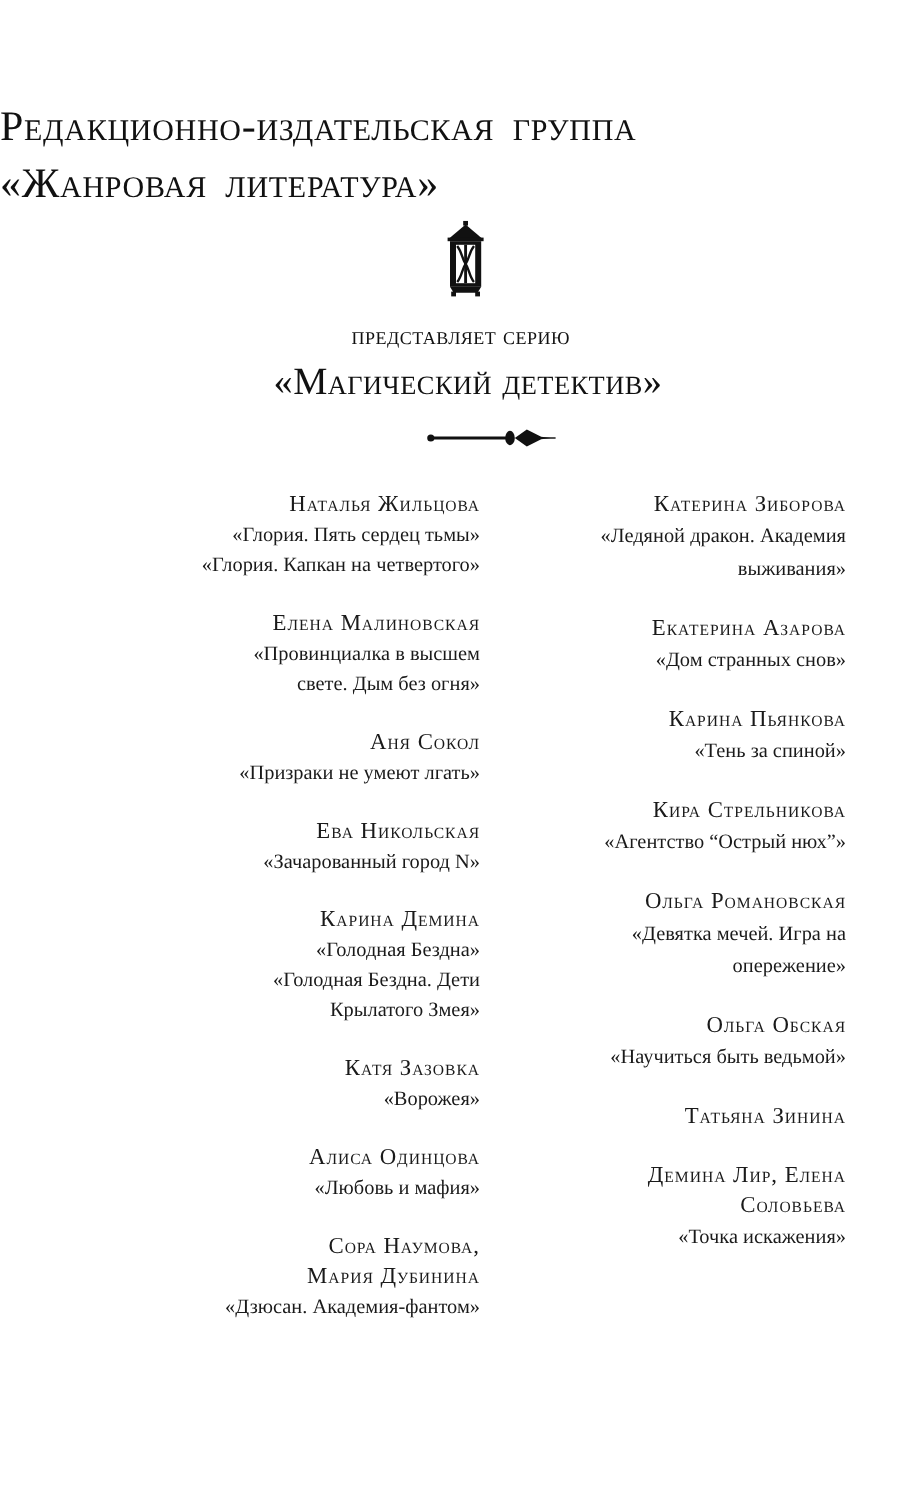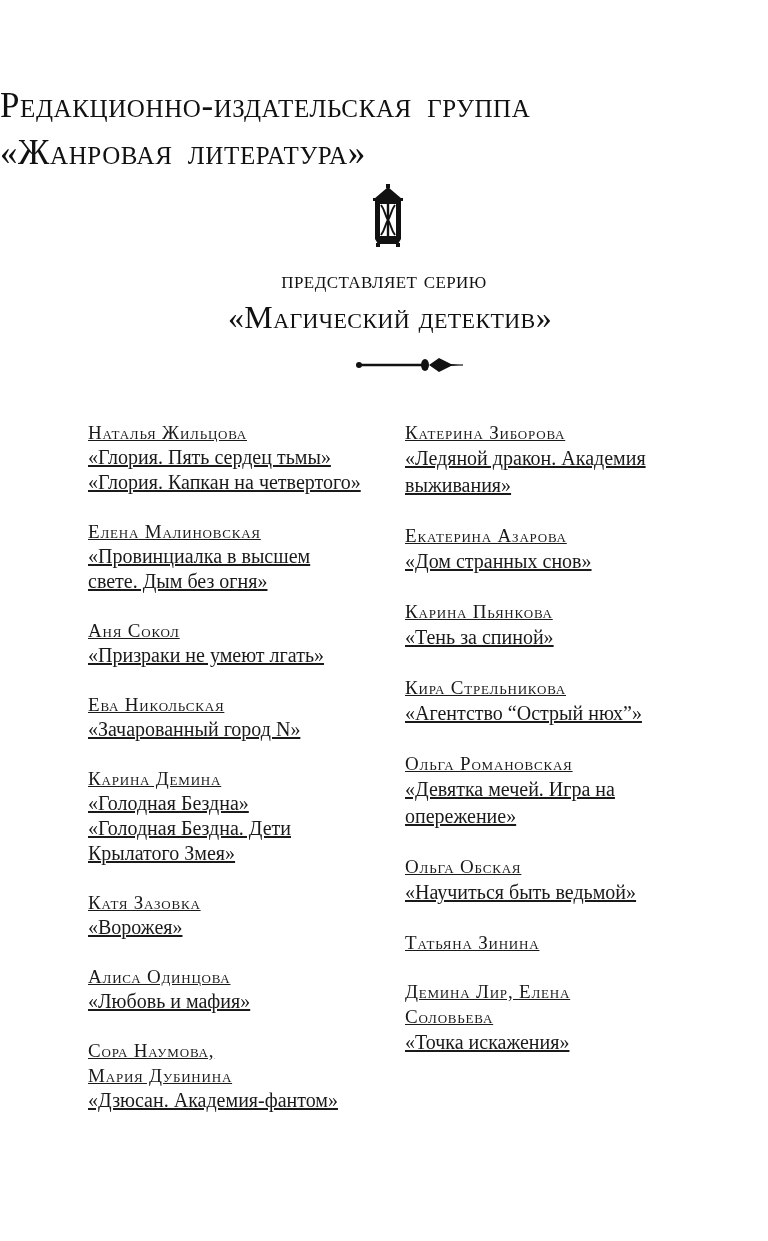--- a/index.html
+++ b/index.html
@@ -41,21 +41,21 @@
     .series {
       position: absolute;
       top: 262px;
       left: 0;
       width: 768px;
       text-align: center;
     }
     .series-intro {
       display: block;
       font-variant: small-caps;
-      font-size: 24px;
+      font-size: 21px;
       line-height: 36px;
       letter-spacing: 0.4px;
       color: #111;
     }
     .series-title {
       display: block;
       font-variant: small-caps;
       font-size: 32px;
       line-height: 38px;
       letter-spacing: 0.4px;
@@ -64,40 +64,39 @@
     }
     .divider {
       position: absolute;
       top: 355px;
       left: 355px;
       width: 110px;
       height: 20px;
     }
     .col {
       position: absolute;
-      top: 420px;
-      text-align: left;
-      text-decoration: underline;
+      top: 408px;
+      text-align: right;
     }
     .col-left { left: 88px; width: 312px; }
     .col-right { left: 405px; width: 300px; }
     .entry {
       margin-bottom: 24px;
     }
     .author {
       display: block;
       font-variant: small-caps;
       font-size: 19px;
       line-height: 25px;
       letter-spacing: 0.8px;
       color: #1a1a1a;
     }
     .book {
       display: block;
-      font-size: 20px;
+      font-size: 17px;
       line-height: 25px;
       color: #1a1a1a;
     }
     .col-right .book { line-height: 27px; }
   </style>
 </head>
 <body>
 
 <div class="header">
   <span class="header-line">Редакционно-издательская группа</span>

